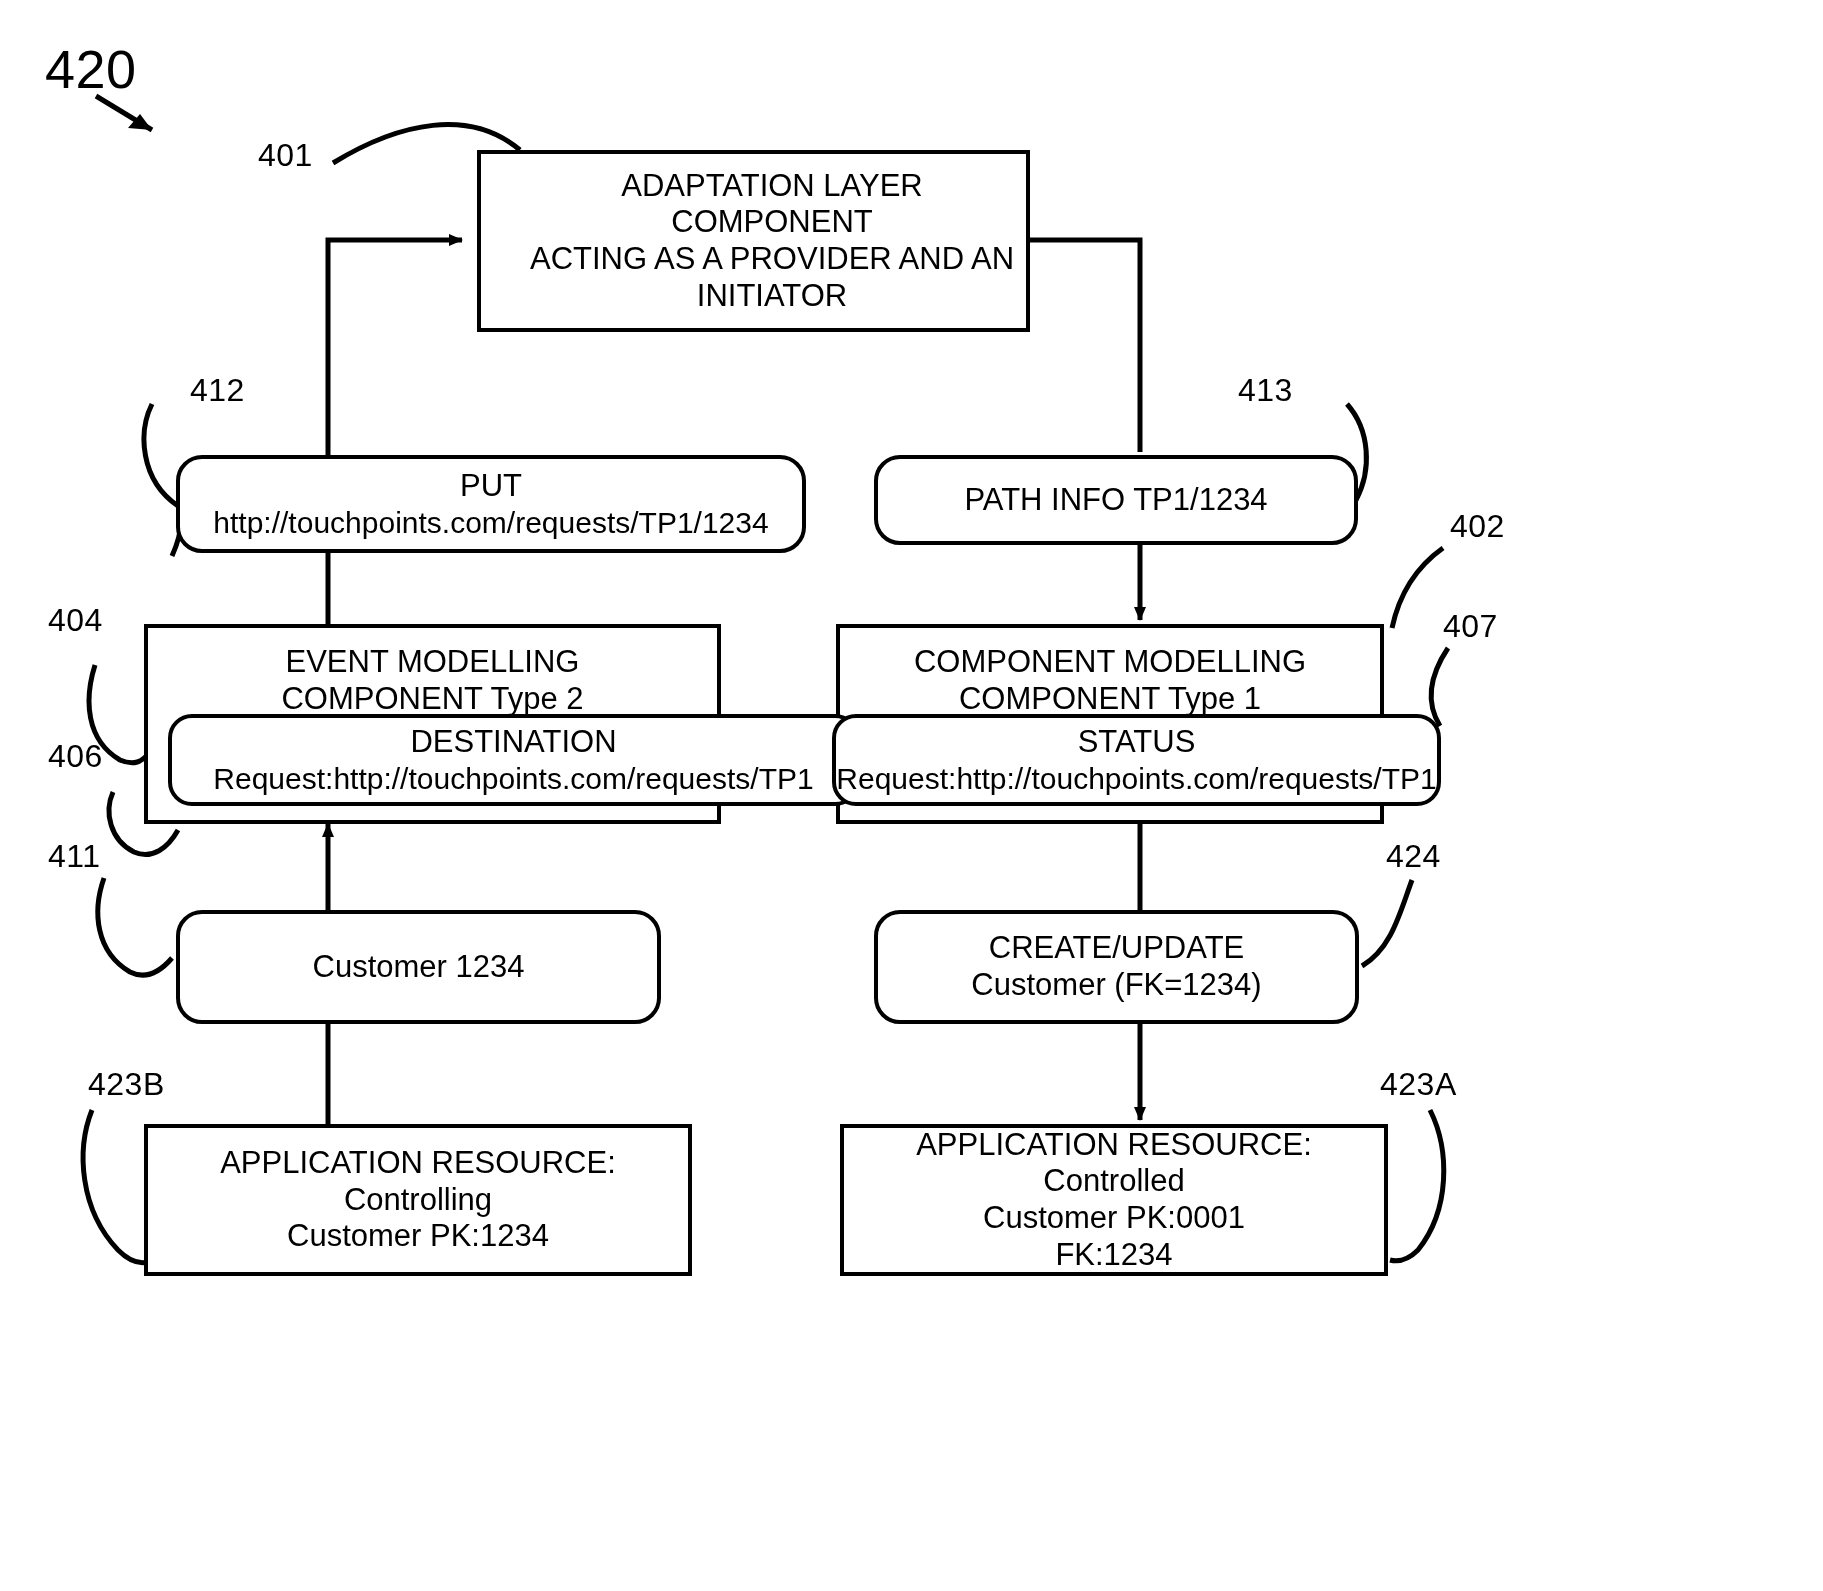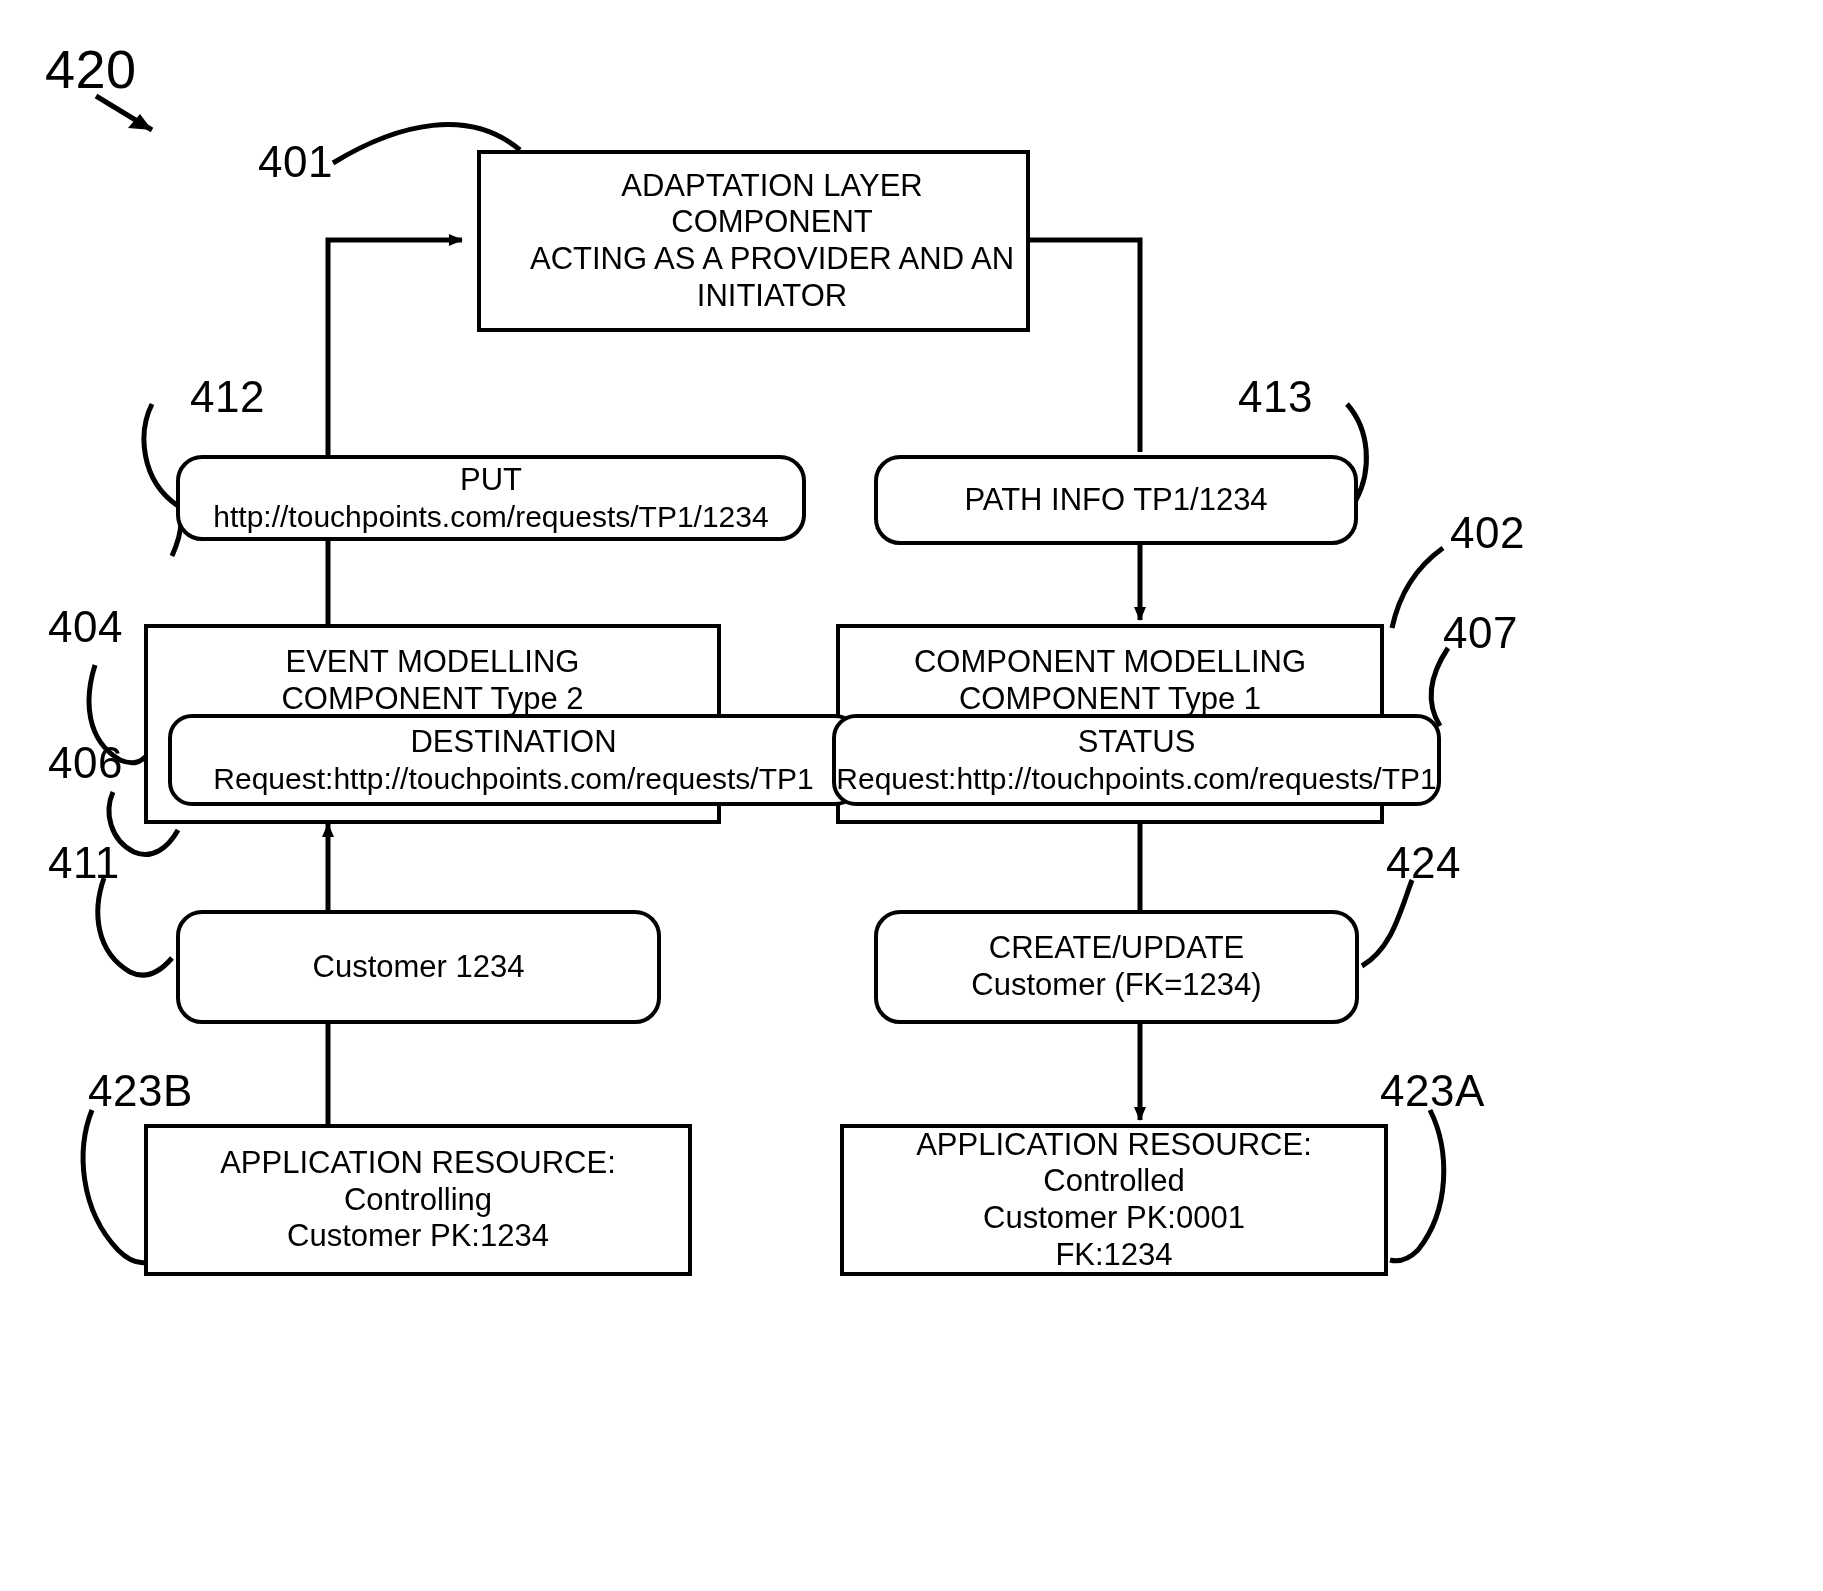--- a/index.html
+++ b/index.html
@@ -20,21 +20,21 @@
     position: absolute;
     left: 0;
     top: 0;
     width: 1823px;
     height: 1591px;
     pointer-events: none;
   }
   .refnum {
     position: absolute;
     font-family: "Liberation Sans", sans-serif;
-    font-size: 44px;
+    font-size: 32px;
     color: #000;
     white-space: nowrap;
     letter-spacing: 0.5px;
   }
   .node {
     position: absolute;
     box-sizing: border-box;
     border: 4px solid #000;
     background: #fff;
     display: flex;
@@ -151,21 +151,21 @@
 
   <div class="refnum" style="left:1380px; top:1066px;">423A</div>
 
   <div class="node" style="left:477px; top:150px; width:553px; height:182px;padding-left:37px;">
     <span class="ln t-upper">ADAPTATION LAYER</span>
     <span class="ln t-upper">COMPONENT</span>
     <span class="ln t-upper">ACTING AS A PROVIDER AND AN</span>
     <span class="ln t-upper">INITIATOR</span>
   </div>
 
-  <div class="node rounded" style="left:176px; top:455px; width:630px; height:86px;">
+  <div class="node rounded" style="left:176px; top:455px; width:630px; height:98px;">
     <span class="ln t-upper">PUT</span>
     <span class="ln t-url">http://touchpoints.com/requests/TP1/1234</span>
   </div>
 
   <div class="node rounded" style="left:874px; top:455px; width:484px; height:90px;">
     <span class="ln t-upper">PATH INFO TP1/1234</span>
   </div>
 
   <div class="node" style="left:144px; top:624px; width:577px; height:200px; justify-content:flex-start; padding-top:16px;">
     <span class="ln t-upper">EVENT MODELLING</span>

